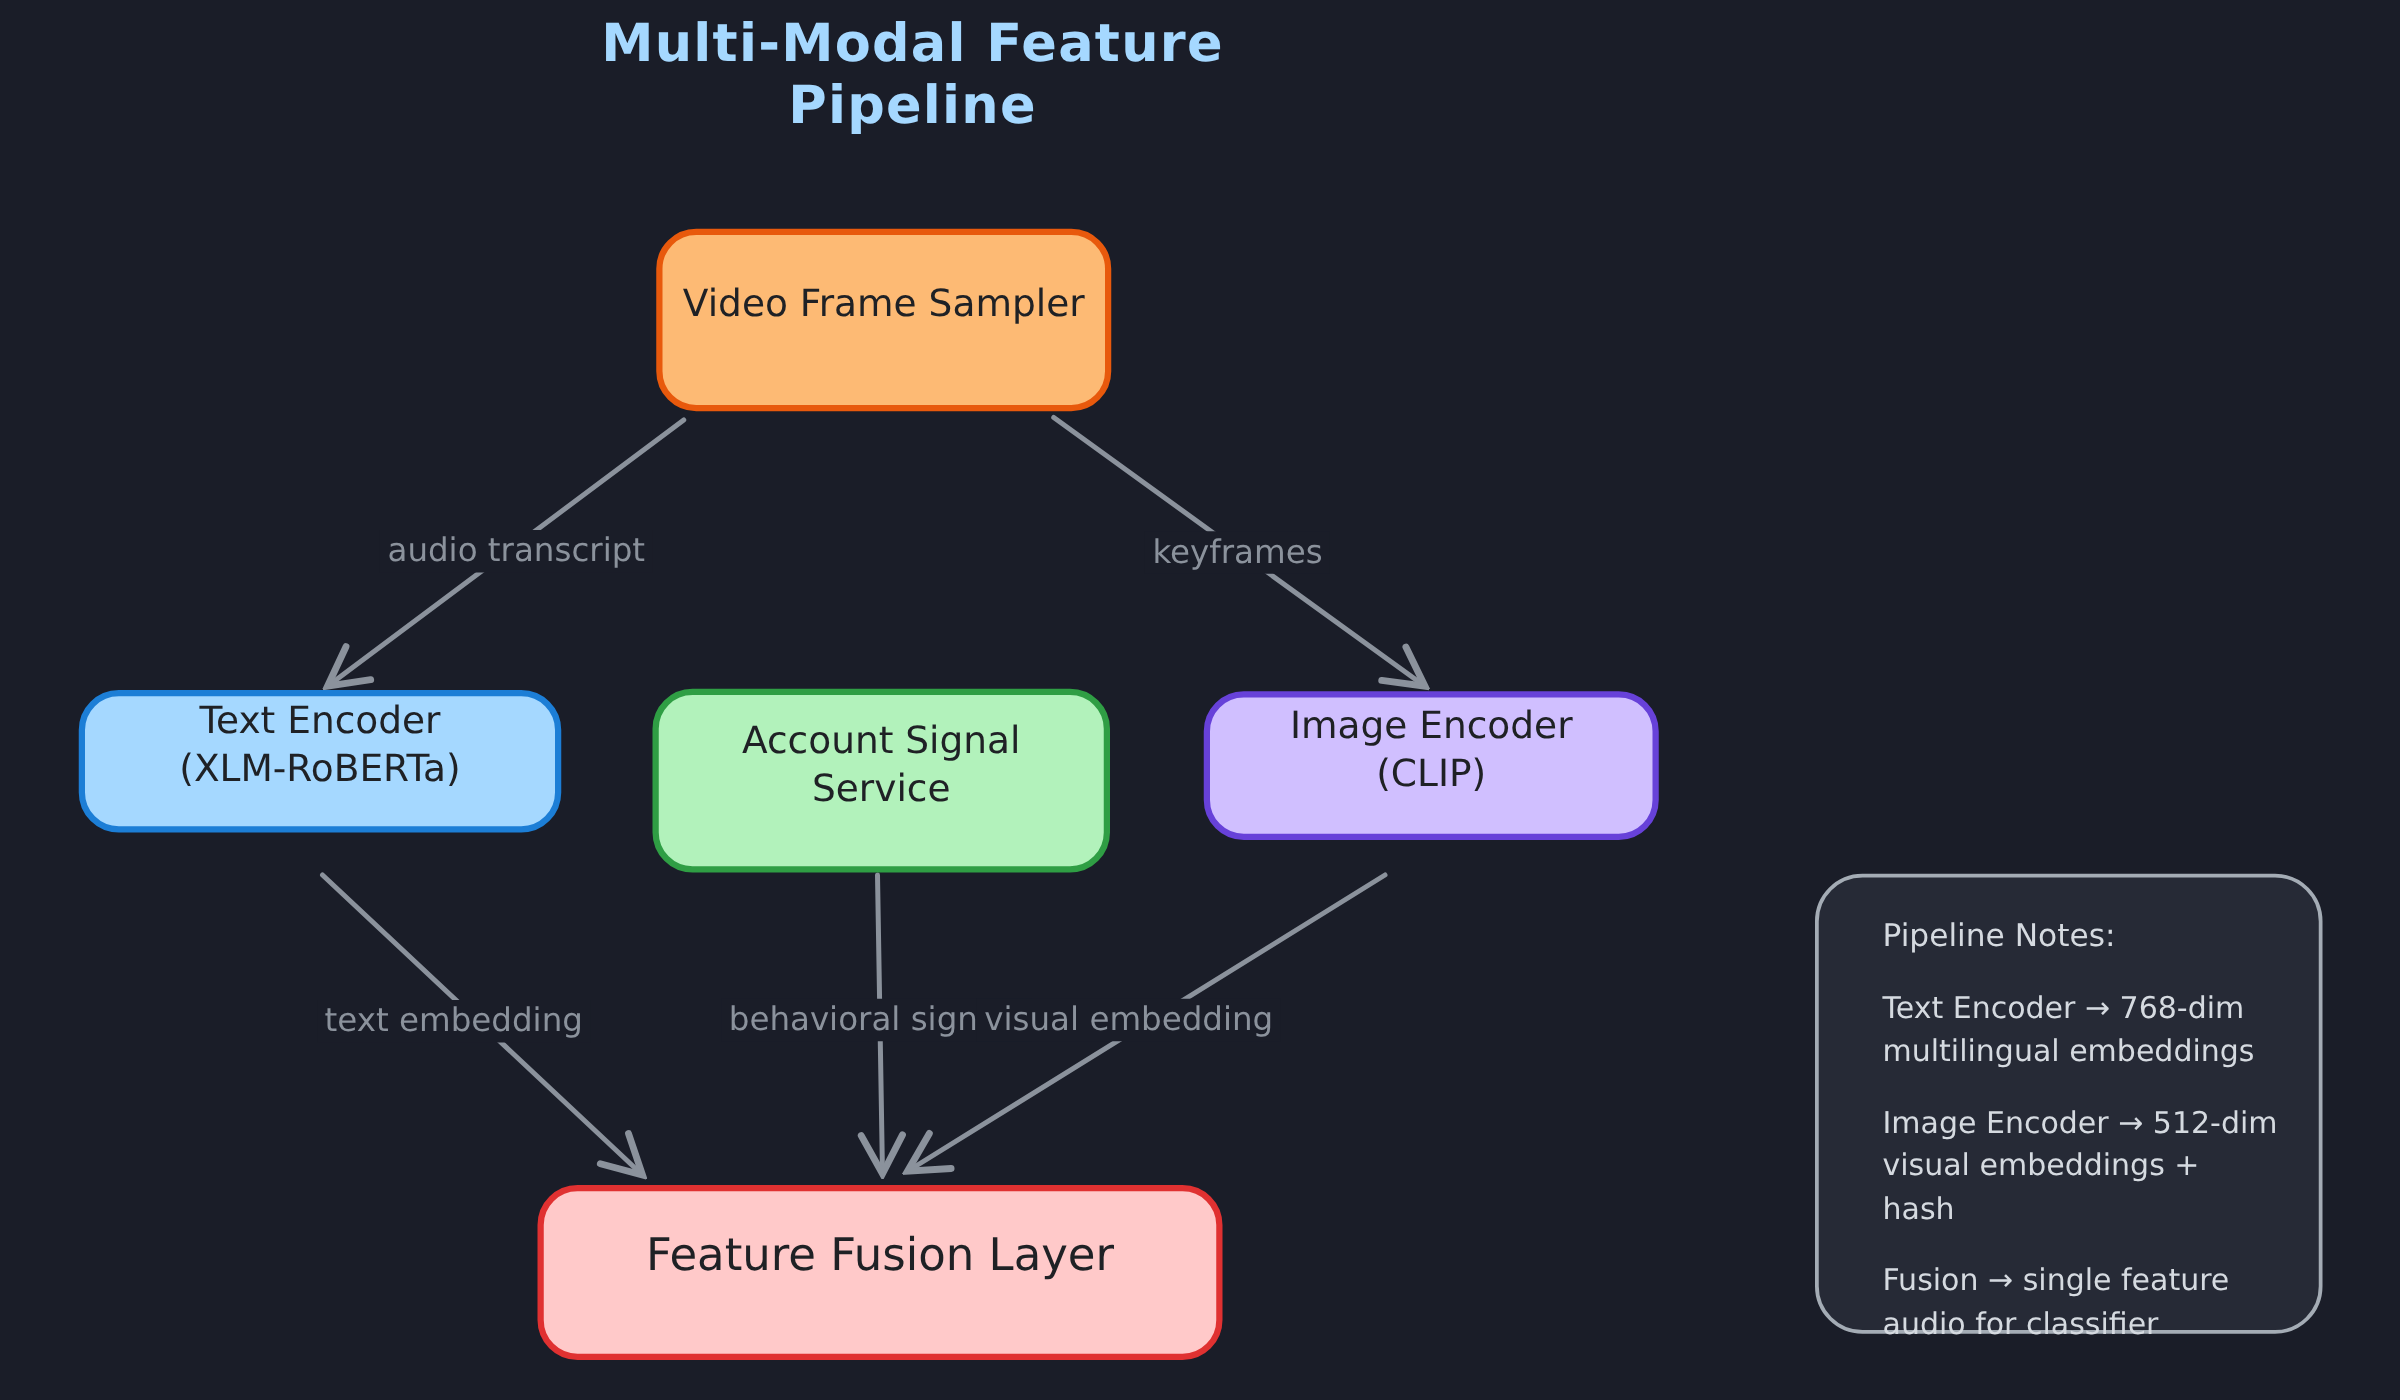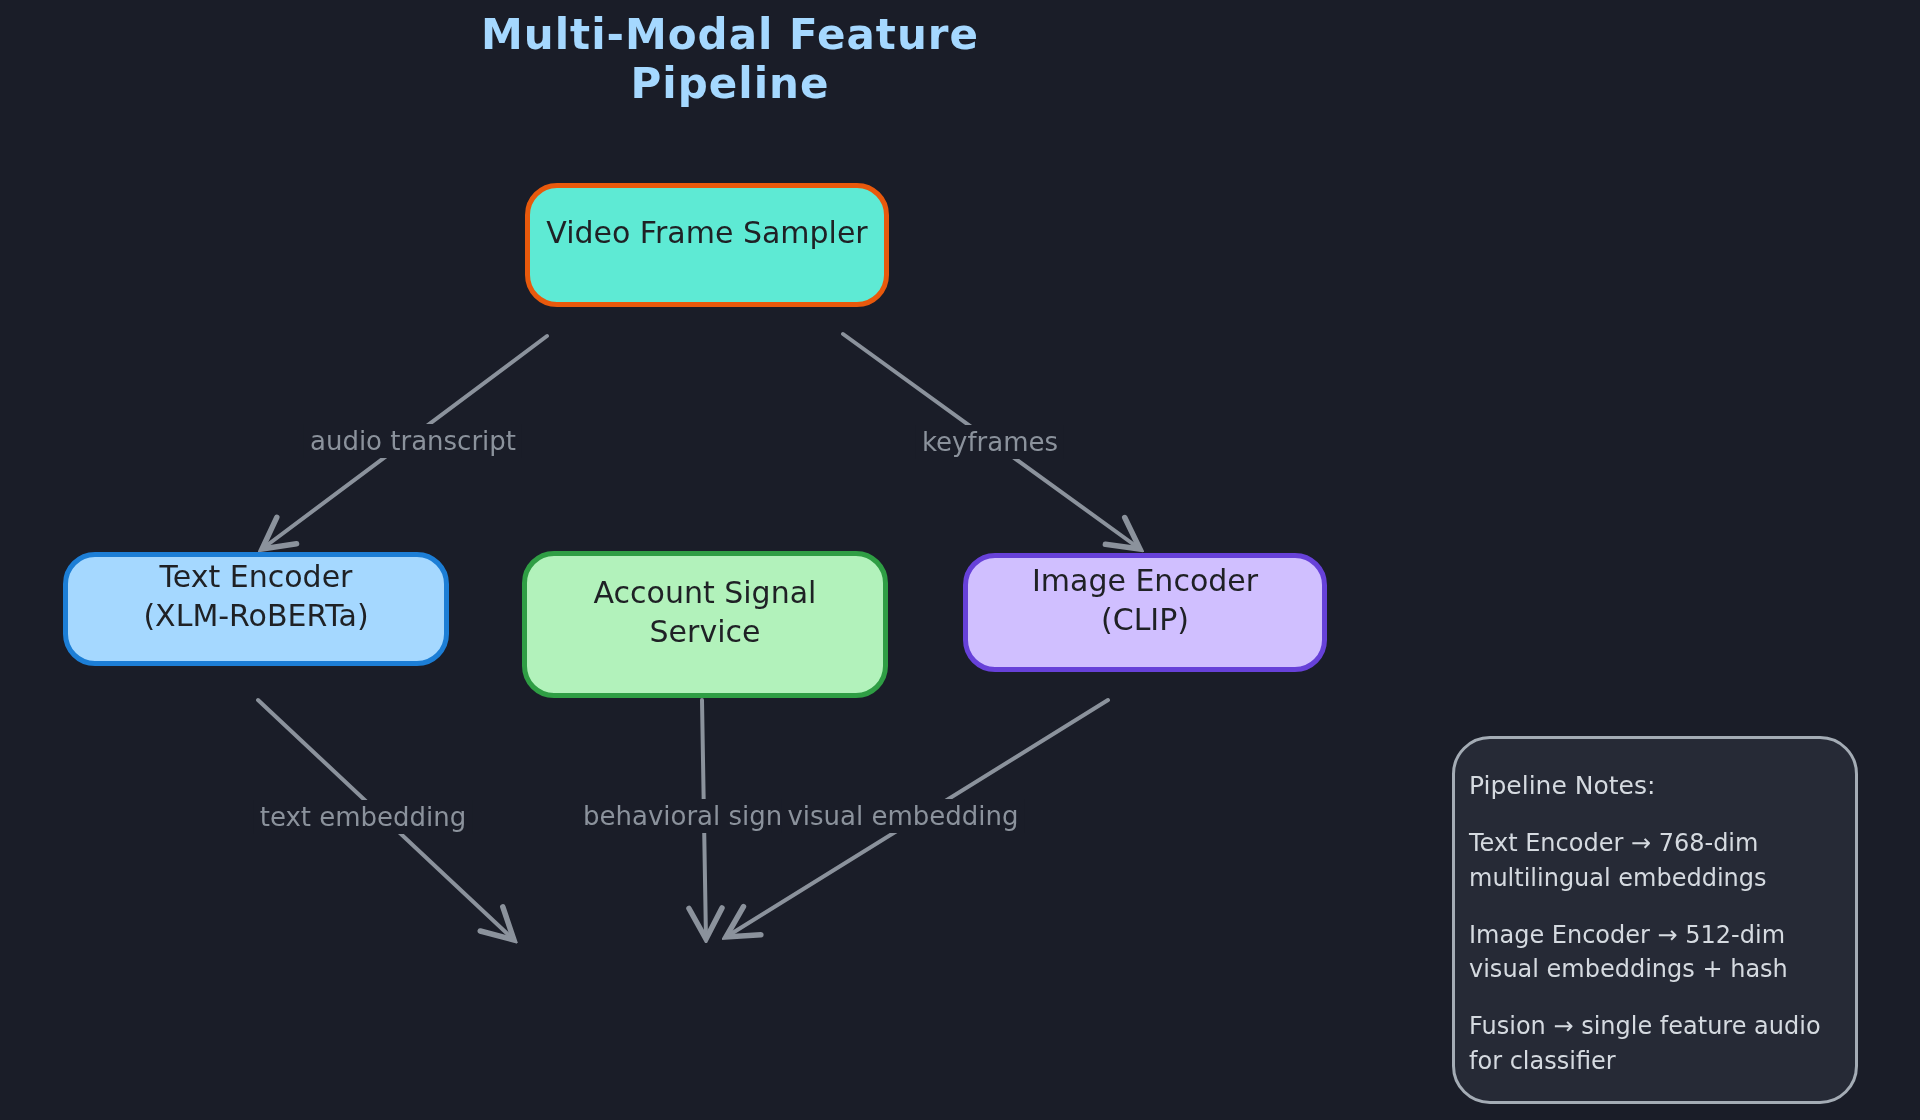--- a/index.html
+++ b/index.html
@@ -31,22 +31,22 @@
     align-items: center;
     justify-content: center;
     gap: 6px;
     padding-bottom: 26px;
     color: #1f2125;
     text-align: center;
     line-height: 1.1;
   }
   .node .node-line { font-size: 30px; font-weight: 400; }
 
-  .node-video   { left: 525px; top: 183px; width: 364px; height: 124px;
-                  background: #5eead4; border: 5px solid #e8590c; }
+  .node-video   { left: 525px; top: 183px; width: 364px; height: 146px;
+                  background: #fdba74; border: 5px solid #e8590c; }
   .node-text    { left: 63px;  top: 552px; width: 386px; height: 114px;
                   background: #a5d8ff; border: 5px solid #1c7ed6; }
   .node-account { left: 522px; top: 551px; width: 366px; height: 147px;
                   background: #b2f2bb; border: 5px solid #2f9e44; }
   .node-image   { left: 963px; top: 553px; width: 364px; height: 119px;
                   background: #d0bfff; border: 5px solid #6741d9; }
   .node-fusion  { left: 430px; top: 948px; width: 548px; height: 140px;
                   background: #ffc9c9; border: 5px solid #e03131; }
   .node-fusion .node-line { font-size: 36px; }
 
@@ -60,25 +60,25 @@
     padding: 2px 6px;
   }
   .lbl-audio      { left: 413px;  top: 441px; }
   .lbl-keyframes  { left: 990px;  top: 442px; }
   .lbl-textemb    { left: 363px;  top: 817px; }
   .lbl-behavioral { left: 701px;  top: 816px; }
   .lbl-visualemb  { left: 903px;  top: 816px; }
 
   .notes-box {
     position: absolute;
-    left: 1452px; top: 736px; width: 406px; height: 368px;
+    left: 1452px; top: 699px; width: 406px; height: 368px;
     background: #262a36;
     border: 3px solid #a4acb5;
     border-radius: 38px;
-    padding: 32px 32px 0 14px;
+    padding: 32px 32px 0 51px;
     color: #d5dae0;
   }
   .notes-title { font-size: 25px; margin-bottom: 26px; }
   .notes-item  { font-size: 24px; line-height: 1.45; margin-bottom: 22px; }
 </style>
 </head>
 <body>
 
 <div class="canvas">
 
@@ -111,20 +111,23 @@
   <div class="node node-account">
     <span class="node-line">Account Signal</span>
     <span class="node-line">Service</span>
   </div>
 
   <div class="node node-image">
     <span class="node-line">Image Encoder</span>
     <span class="node-line">(CLIP)</span>
   </div>
 
+  <div class="node node-fusion">
+    <span class="node-line">Feature Fusion Layer</span>
+  </div>
 
   <div class="edge-label lbl-audio">audio transcript</div>
   <div class="edge-label lbl-keyframes">keyframes</div>
   <div class="edge-label lbl-textemb">text embedding</div>
   <div class="edge-label lbl-behavioral">behavioral signals</div>
   <div class="edge-label lbl-visualemb">visual embedding</div>
 
   <div class="notes-box">
     <div class="notes-title">Pipeline Notes:</div>
     <div class="notes-item">Text Encoder → 768-dim multilingual embeddings</div>

